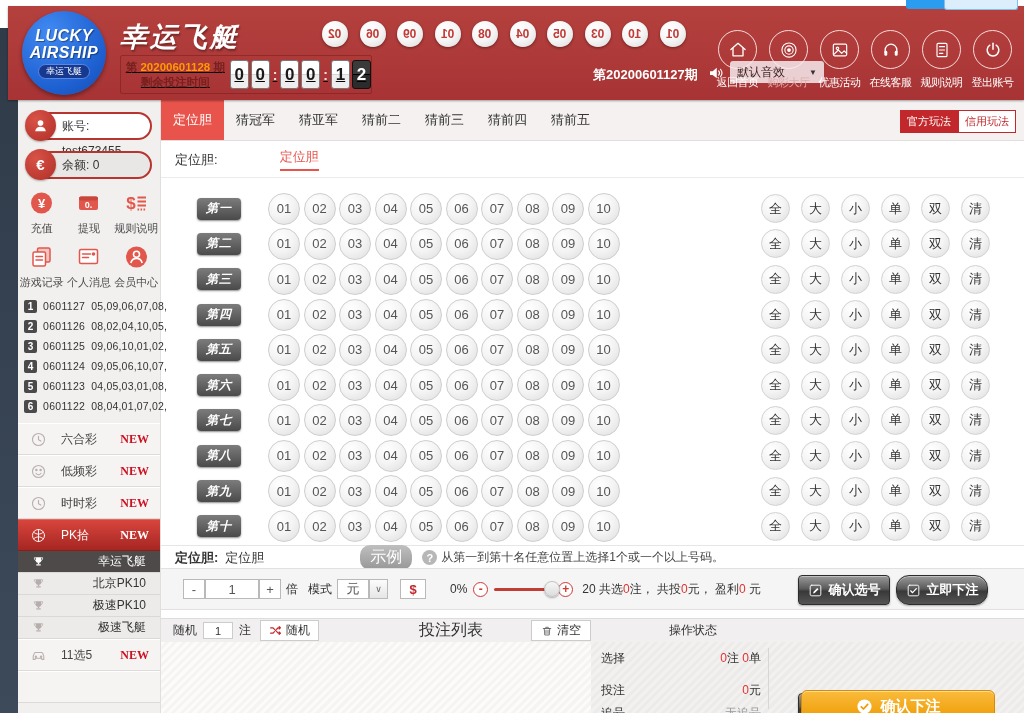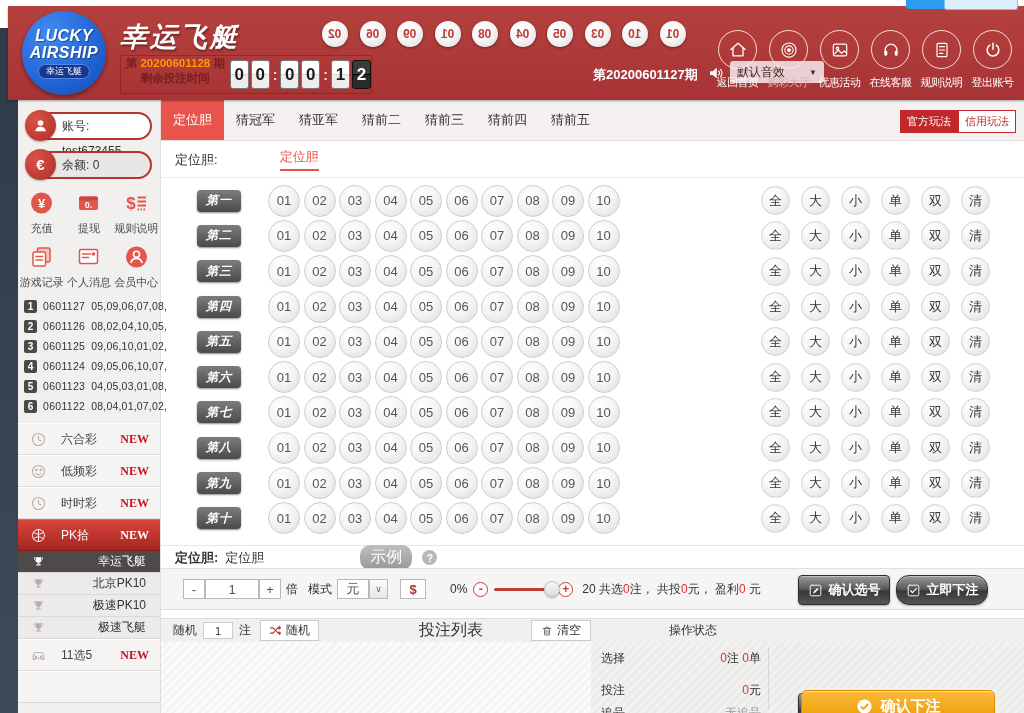--- a/index.html
+++ b/index.html
@@ -13,21 +13,21 @@
   
   header{position:absolute;left:8px;top:6px;right:0;height:94px;z-index:2;
          background:linear-gradient(#b5413e,#a73335);box-shadow:0 1px 2px rgba(0,0,0,.35);}
   .logo{position:absolute;left:14px;top:5px;width:84px;height:84px;border-radius:50%;
         background:radial-gradient(circle at 32% 25%,#4089f2,#1d5fd0 68%,#174ba8);
         display:flex;flex-direction:column;align-items:center;justify-content:center;
         box-shadow:0 2px 4px rgba(0,0,0,.4);}
   .logo .l1,.logo .l2{color:#fff;font-weight:bold;font-style:italic;font-size:16px;line-height:17px;letter-spacing:.5px;text-shadow:1px 1px 1px rgba(0,0,0,.4);}
   .logo .l3{margin-top:3px;background:#16398f;border:1px solid #5a86e8;border-radius:8px;color:#fff;font-size:9px;padding:0 7px;line-height:13px;}
   .h-title{position:absolute;left:112px;top:13px;color:#fff;font-size:27px;font-weight:bold;font-style:italic;letter-spacing:3px;text-shadow:1px 2px 2px rgba(0,0,0,.35);}
-  .period-wrap{position:absolute;left:112px;top:49px;width:250px;height:37px;border:1px solid rgba(60,0,0,.25);border-radius:2px;display:flex;}
+  .period-wrap{position:absolute;left:112px;top:49px;width:250px;height:37px;border:1px solid rgba(60,0,0,.25);border-radius:2px;display:flex;align-items:center;text-decoration:underline;}
   .period-txt{width:138px;text-align:center;font-size:11.5px;font-weight:bold;color:#74201f;line-height:15px;}
   .period-txt .num{color:#ff9a00;}
   .clock{display:flex;align-items:center;gap:2px;}
   .tile{width:17px;height:27px;border:1px solid #777;border-radius:3px;color:#1a1a1a;font-weight:bold;font-size:17px;
         display:flex;align-items:center;justify-content:center;
         background:linear-gradient(#fff 48%,rgba(0,0,0,.16) 48%,rgba(0,0,0,.16) 52%,#ededed 52%);background-color:#fff;}
   .tile.dark{background:linear-gradient(#3a3a3a 48%,#000 48%,#000 52%,#2b2b2b 52%);background-color:#333;color:#fff;border-color:#111;}
   .colon{color:#f4dede;font-weight:bold;font-size:14px;margin:0 1px;}
   .hballs{position:absolute;left:314px;top:15px;display:flex;gap:11.5px;}
   .hball{width:26px;height:26px;border-radius:50%;background:radial-gradient(circle at 35% 28%,#fff 0%,#f5f5f5 50%,#d9d9d9 100%);
@@ -91,21 +91,21 @@
   .tabbar{position:relative;height:40px;background:#f4f1f0;border-bottom:1px solid #e3dedd;display:flex;}
   .tab{padding:0 12px;line-height:40px;font-size:13px;color:#333;cursor:pointer;}
   .tab.active{background:#e8544b;color:#fff;}
   .modes{position:absolute;right:8px;top:10px;display:flex;}
   .mode-pill{font-size:11px;padding:3px 6px;border:1px solid #c1272b;cursor:pointer;}
   .mode-pill.active{background:#c1272b;color:#fff;}
   .mode-pill.idle{background:#fff;color:#c1272b;}
   .subtab{height:37px;display:flex;align-items:center;}
   .st-label{margin-left:14px;font-size:13px;color:#333;}
   .st-active{margin-left:62px;font-size:13px;color:#e8544b;border-bottom:2px solid #e8544b;padding-bottom:3px;cursor:pointer;}
-  .betarea{position:absolute;top:77px;left:0;right:0;height:368px;border-top:1px solid #edeaea;padding-top:5px;box-sizing:border-box;}
+  .betarea{position:absolute;top:77px;left:0;right:0;height:368px;border-top:1px solid #edeaea;padding-top:13px;box-sizing:border-box;}
   .bet-row{height:35.3px;display:flex;align-items:center;}
   .row-label{margin-left:36px;width:44px;height:22px;flex:none;border-radius:4px;color:#fff;font-style:italic;font-weight:bold;font-size:12px;
              background:linear-gradient(#7c7c7c,#4a4a4a);box-shadow:0 1px 2px rgba(0,0,0,.45);
              display:flex;align-items:center;justify-content:center;letter-spacing:1px;}
   .balls{display:flex;gap:3.5px;margin-left:27px;}
   .ball{width:32px;height:32px;border-radius:50%;border:1px solid #cecece;box-sizing:border-box;cursor:pointer;
         background:radial-gradient(circle at 35% 28%,#fff 0%,#f4f4f4 48%,#ddd 100%);
         display:flex;align-items:center;justify-content:center;font-size:13px;color:#555;}
   .opts{display:flex;gap:11px;margin-left:auto;margin-right:34px;}
   .opt{width:29px;height:29px;border-radius:50%;border:1px solid #d2d2d2;box-sizing:border-box;cursor:pointer;
@@ -729,20 +729,21 @@
             <div class="opt">清</div>
           </div>
         </div>
       </div>
 
     <div class="helprow">
       <span class="hl-group">定位胆:</span>
       <span class="hl-gval">定位胆</span>
       <span class="example-pill">示例</span>
       <span class="q-circle">?</span>
+      <span class="help-text">从第一到第十名任意位置上选择1个或一个以上号码。</span>
     </div>
 
     <div class="controls">
       <div class="cbox step-btn" style="margin-left:22px">-</div>
       <div class="cbox step-val">1</div>
       <div class="cbox step-btn">+</div>
       <span class="clabel">倍</span>
       <span class="clabel">模式</span>
       <div class="cbox mode-box">元</div>
       <div class="cbox caret-box">∨</div>

